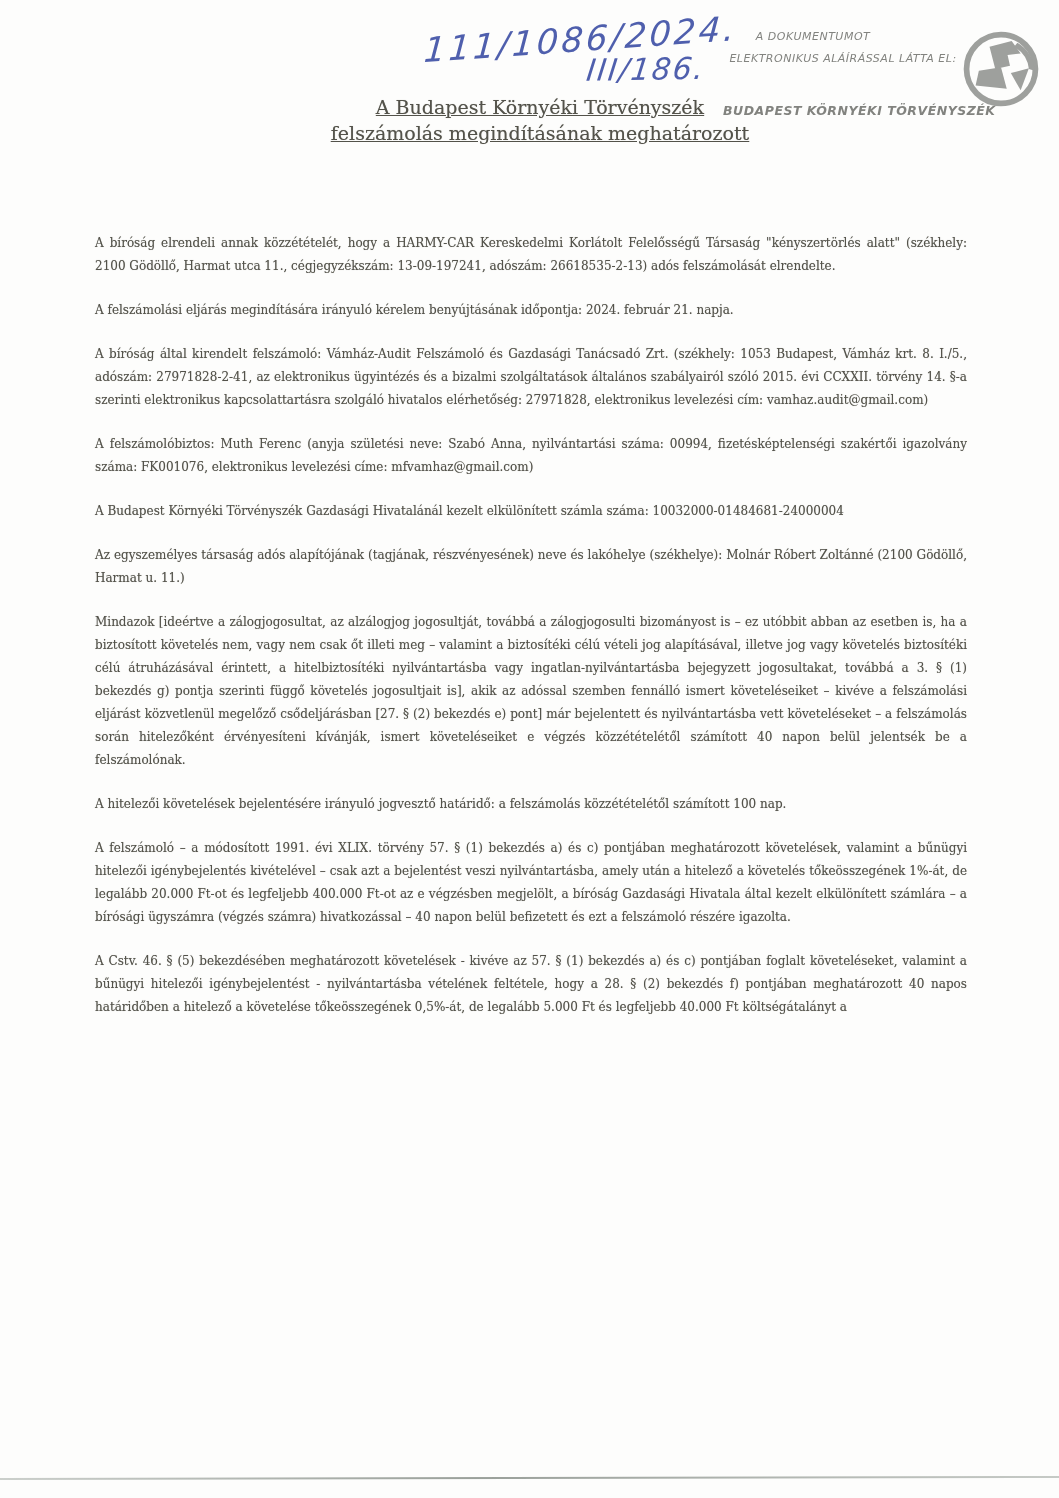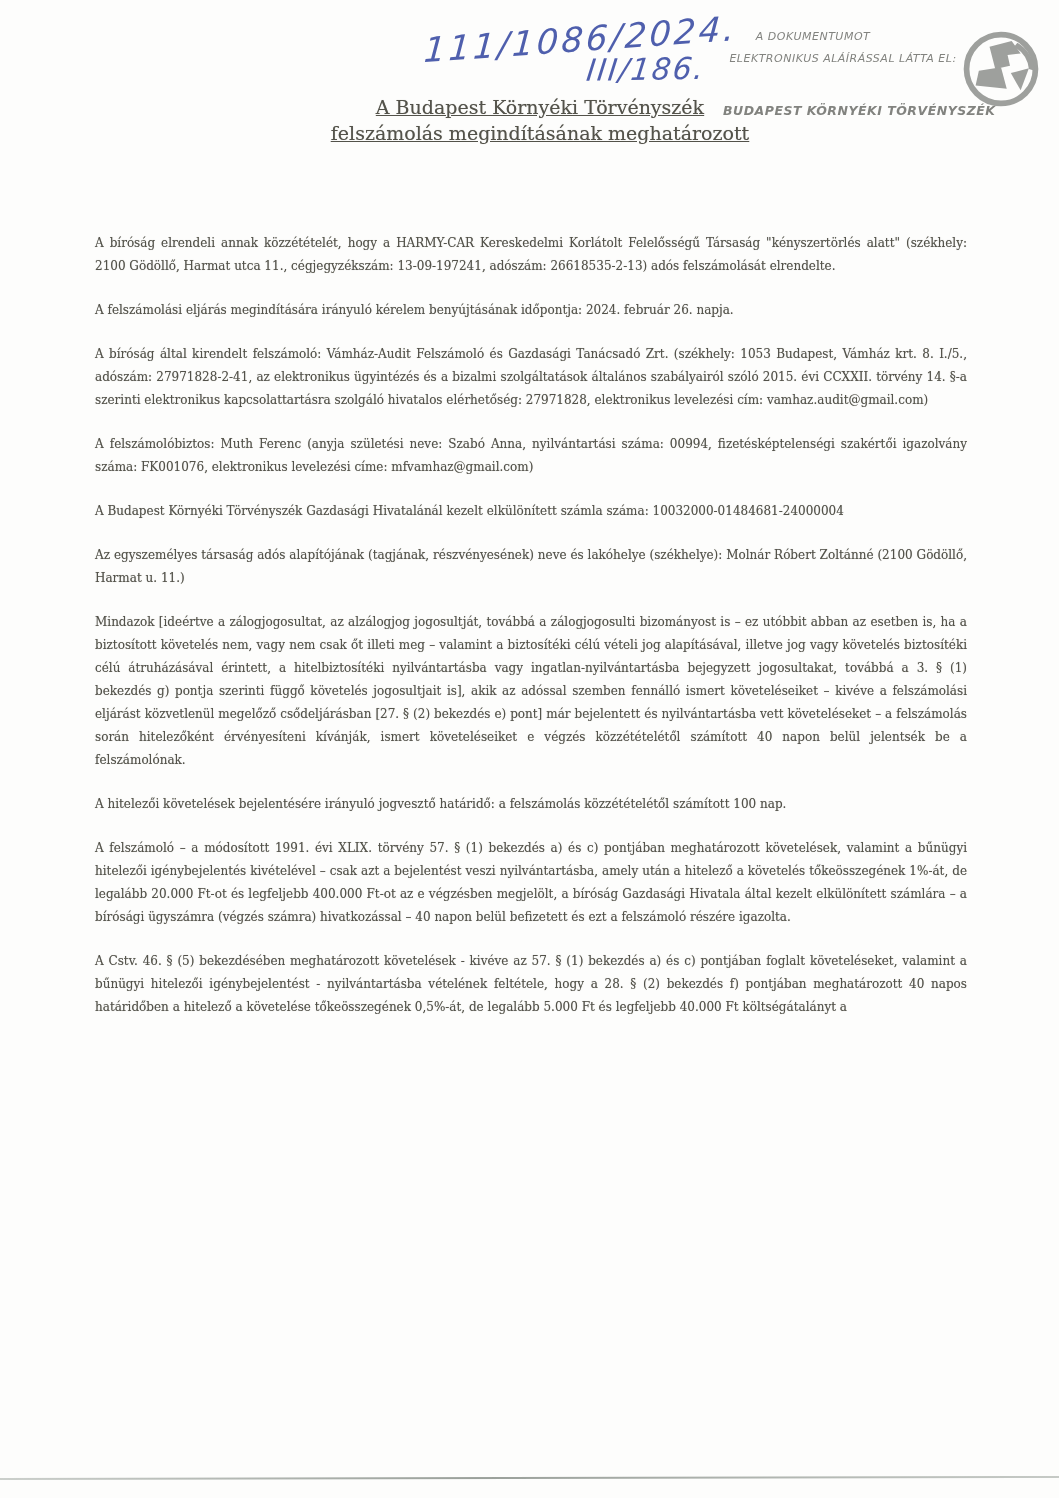--- a/index.html
+++ b/index.html
@@ -123,21 +123,21 @@
     </svg>
   </div>
 
   <div class="title-block">
     <span class="t-line">A Budapest Környéki Törvényszék</span>
     <span class="t-line">felszámolás megindításának meghatározott</span>
   </div>
 
   <div class="doc-body">
     <p>A bíróság elrendeli annak közzétételét, hogy a HARMY-CAR Kereskedelmi Korlátolt Felelősségű Társaság "kényszertörlés alatt" (székhely: 2100 Gödöllő, Harmat utca 11., cégjegyzékszám: 13-09-197241, adószám: 26618535-2-13) adós felszámolását elrendelte.</p>
-    <p>A felszámolási eljárás megindítására irányuló kérelem benyújtásának időpontja: 2024. február 26. napja.</p>
+    <p>A felszámolási eljárás megindítására irányuló kérelem benyújtásának időpontja: 2024. február 21. napja.</p>
     <p>A bíróság által kirendelt felszámoló: Vámház-Audit Felszámoló és Gazdasági Tanácsadó Zrt. (székhely: 1053 Budapest, Vámház krt. 8. I./5., adószám: 27971828-2-41, az elektronikus ügyintézés és a bizalmi szolgáltatások általános szabályairól szóló 2015. évi CCXXII. törvény 14. §-a szerinti elektronikus kapcsolattartásra szolgáló hivatalos elérhetőség: 27971828, elektronikus levelezési cím: vamhaz.audit@gmail.com)</p>
     <p>A felszámolóbiztos: Muth Ferenc (anyja születési neve: Szabó Anna, nyilvántartási száma: 00994, fizetésképtelenségi szakértői igazolvány száma: FK001076, elektronikus levelezési címe: mfvamhaz@gmail.com)</p>
     <p>A Budapest Környéki Törvényszék Gazdasági Hivatalánál kezelt elkülönített számla száma: 10032000-01484681-24000004</p>
     <p>Az egyszemélyes társaság adós alapítójának (tagjának, részvényesének) neve és lakóhelye (székhelye): Molnár Róbert Zoltánné (2100 Gödöllő, Harmat u. 11.)</p>
     <p>Mindazok [ideértve a zálogjogosultat, az alzálogjog jogosultját, továbbá a zálogjogosulti bizományost is – ez utóbbit abban az esetben is, ha a biztosított követelés nem, vagy nem csak őt illeti meg – valamint a biztosítéki célú vételi jog alapításával, illetve jog vagy követelés biztosítéki célú átruházásával érintett, a hitelbiztosítéki nyilvántartásba vagy ingatlan-nyilvántartásba bejegyzett jogosultakat, továbbá a 3. § (1) bekezdés g) pontja szerinti függő követelés jogosultjait is], akik az adóssal szemben fennálló ismert követeléseiket – kivéve a felszámolási eljárást közvetlenül megelőző csődeljárásban [27. § (2) bekezdés e) pont] már bejelentett és nyilvántartásba vett követeléseket – a felszámolás során hitelezőként érvényesíteni kívánják, ismert követeléseiket e végzés közzétételétől számított 40 napon belül jelentsék be a felszámolónak.</p>
     <p>A hitelezői követelések bejelentésére irányuló jogvesztő határidő: a felszámolás közzétételétől számított 100 nap.</p>
     <p>A felszámoló – a módosított 1991. évi XLIX. törvény 57. § (1) bekezdés a) és c) pontjában meghatározott követelések, valamint a bűnügyi hitelezői igénybejelentés kivételével – csak azt a bejelentést veszi nyilvántartásba, amely után a hitelező a követelés tőkeösszegének 1%-át, de legalább 20.000 Ft-ot és legfeljebb 400.000 Ft-ot az e végzésben megjelölt, a bíróság Gazdasági Hivatala által kezelt elkülönített számlára – a bírósági ügyszámra (végzés számra) hivatkozással – 40 napon belül befizetett és ezt a felszámoló részére igazolta.</p>
     <p>A Cstv. 46. § (5) bekezdésében meghatározott követelések - kivéve az 57. § (1) bekezdés a) és c) pontjában foglalt követeléseket, valamint a bűnügyi hitelezői igénybejelentést - nyilvántartásba vételének feltétele, hogy a 28. § (2) bekezdés f) pontjában meghatározott 40 napos határidőben a hitelező a követelése tőkeösszegének 0,5%-át, de legalább 5.000 Ft és legfeljebb 40.000 Ft költségátalányt a</p>
   </div>
 

